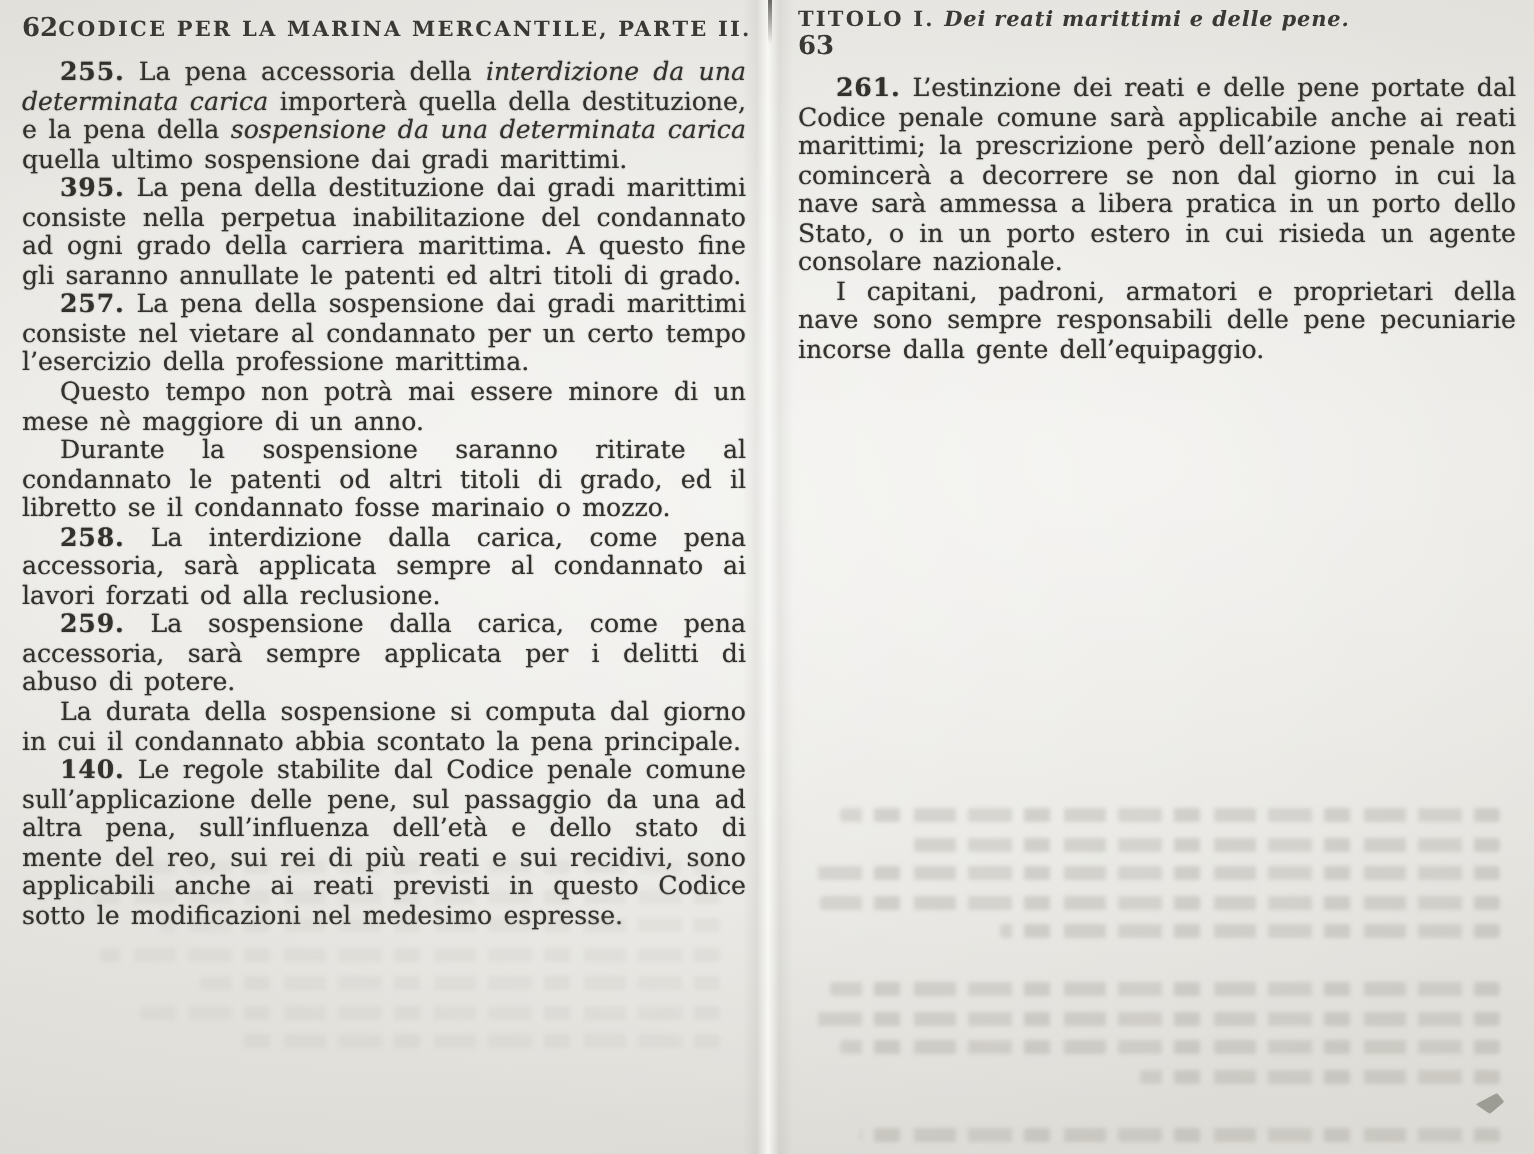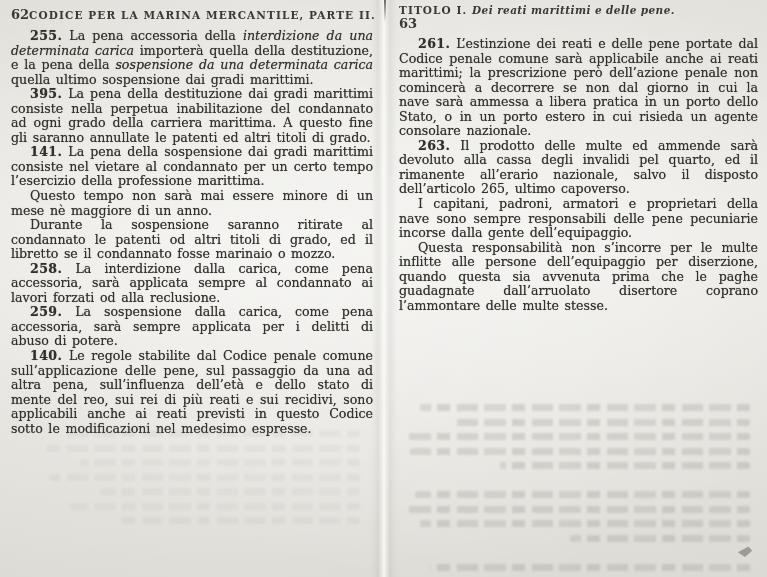--- a/index.html
+++ b/index.html
@@ -82,42 +82,41 @@
   <div class="spread">
 
     <div class="page page-left">
       <div class="running-header">
         <span class="pagenum">62</span>
         <span class="rh-center">CODICE PER LA MARINA MERCANTILE, PARTE II.</span>
       </div>
       <div class="body-text">
           <p><span class="b">255.</span><span> La pena accessoria della </span><span class="i">interdizione da una determinata carica</span><span> importerà quella della destituzione, e la pena della </span><span class="i">sospensione da una determinata carica</span><span> quella ultimo sospensione dai gradi marittimi.</span></p>
           <p><span class="b">395.</span><span> La pena della destituzione dai gradi marittimi consiste nella perpetua inabilitazione del condannato ad ogni grado della carriera marittima. A questo fine gli saranno annullate le patenti ed altri titoli di grado.</span></p>
-          <p><span class="b">141.</span><span> La pena della sospensione dai gradi marittimi consiste nel vietare al condannato per un certo tempo l’esercizio della professione marittima.</span></p>
-          <p><span>Questo tempo non sarà mai essere minore di un mese nè maggiore di un anno.</span></p>
+          <p><span class="b">257.</span><span> La pena della sospensione dai gradi marittimi consiste nel vietare al condannato per un certo tempo l’esercizio della professione marittima.</span></p>
+          <p><span>Questo tempo non potrà mai essere minore di un mese nè maggiore di un anno.</span></p>
           <p><span>Durante la sospensione saranno ritirate al condannato le patenti od altri titoli di grado, ed il libretto se il condannato fosse marinaio o mozzo.</span></p>
           <p><span class="b">258.</span><span> La interdizione dalla carica, come pena accessoria, sarà applicata sempre al condannato ai lavori forzati od alla reclusione.</span></p>
           <p><span class="b">259.</span><span> La sospensione dalla carica, come pena accessoria, sarà sempre applicata per i delitti di abuso di potere.</span></p>
+          <p><span>La durata della sospensione si computa dal giorno in cui il condannato abbia scontato la pena principale.</span></p>
           <p><span class="b">140.</span><span> Le regole stabilite dal Codice penale comune sull’applicazione delle pene, sul passaggio da una ad altra pena, sull’influenza dell’età e dello stato di mente del reo, sui rei di più reati e sui recidivi, sono applicabili anche ai reati previsti in questo Codice sotto le modificazioni nel medesimo espresse.</span></p>
         </div>
     </div>
 
     <div class="page page-right">
       <div class="running-header">
         <span class="rh-center">
           <span>TITOLO I.</span>
           <span class="rh-title-italic">Dei reati marittimi e delle pene.</span>
         </span>
         <span class="pagenum">63</span>
       </div>
       <div class="body-text">
           <p><span class="b">261.</span><span> L’estinzione dei reati e delle pene portate dal Codice penale comune sarà applicabile anche ai reati marittimi; la prescrizione però dell’azione penale non comincerà a decorrere se non dal giorno in cui la nave sarà ammessa a libera pratica in un porto dello Stato, o in un porto estero in cui risieda un agente consolare nazionale.</span></p>
-          <p><span class="b">263.</span><span> Il prodotto delle multe ed ammende sarà devoluto alla cassa degli invalidi pel quarto, ed il rimanente all’erario nazionale, salvo il disposto dell’articolo 265, ultimo capoverso.</span></p>
           <p><span>I capitani, padroni, armatori e proprietari della nave sono sempre responsabili delle pene pecuniarie incorse dalla gente dell’equipaggio.</span></p>
-          <p><span>Questa responsabilità non s’incorre per le multe inflitte alle persone dell’equipaggio per diserzione, quando questa sia avvenuta prima che le paghe guadagnate dall’arruolato disertore coprano l’ammontare delle multe stesse.</span></p>
         </div>
     </div>
 
   </div>
 
   <div class="gutter"></div>
   <div class="gutter-topline"></div>
 
   <div class="bleed bleed-right">
       <div class="bl" style="width: 330px;"></div>

